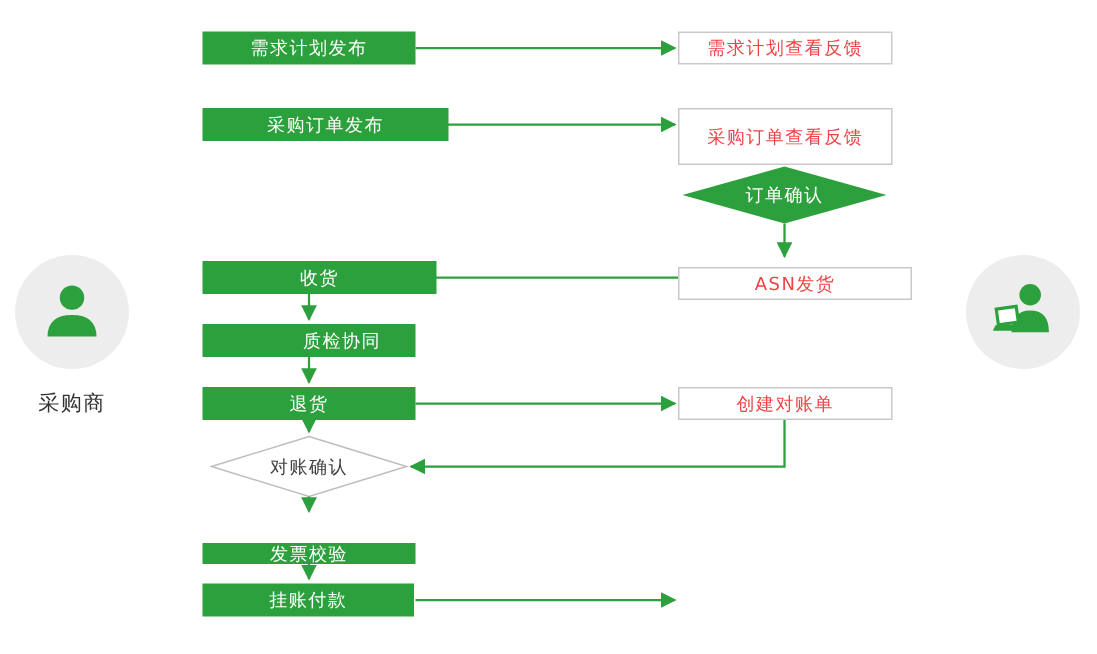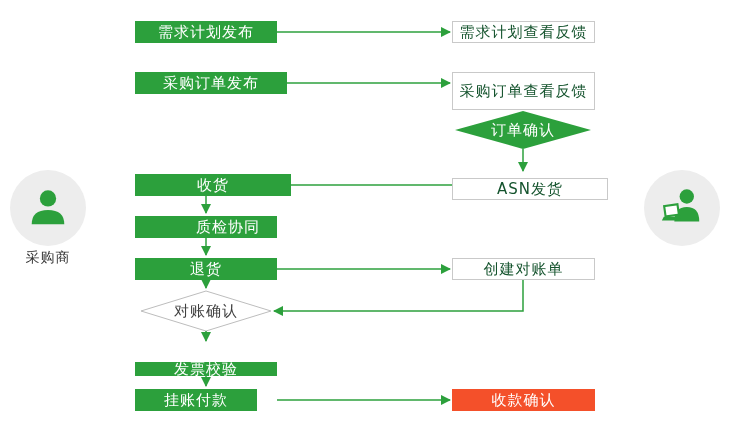--- a/index.html
+++ b/index.html
@@ -27,26 +27,26 @@
   .arrowhead { fill: var(--green, #2ca03c); }
   .diamond-green { fill: var(--green, #2ca03c); }
   .diamond-white { fill: #ffffff; stroke: #bdbdbd; stroke-width: 1; }
 
   .node {
     position: absolute;
     z-index: 2;
     display: flex;
     align-items: center;
     justify-content: center;
-    font-size: 15px;
+    font-size: 12px;
     white-space: nowrap;
     letter-spacing: 1px;
   }
   .green-box { background: var(--green, #2ca03c); color: #ffffff; }
-  .white-box { background: #ffffff; border: 1px solid #c9c9c9; color: #14532d; }
+  .white-box { background: #ffffff; border: 1px solid #c9c9c9; color: #ef4444; }
   .red-box   { background: var(--red, #f4502a); color: #ffffff; }
   .diamond-label { background: transparent; color: #404040; }
   .diamond-label.on-green { color: #ffffff; }
 
   .actor {
     position: absolute;
     z-index: 2;
     width: 84px;
     text-align: center;
   }
@@ -54,21 +54,21 @@
     width: 76px;
     height: 76px;
     border-radius: 50%;
     background: #ededed;
     margin: 0 auto;
     display: flex;
     align-items: center;
     justify-content: center;
   }
   .actor-label {
-    margin-top: 3px;
+    margin-top: 14px;
     font-size: 14px;
     color: #333333;
     letter-spacing: 1px;
   }
 </style>
 </head>
 <body>
 
 <div class="canvas">
 
@@ -92,45 +92,44 @@
     <path class="arrow" d="M277 269 H450" marker-end="url(#arrow)"></path>
     <path class="arrow" d="M523 280 V311 H274" marker-end="url(#arrow)"></path>
     <path class="arrow" d="M206 280 V288" marker-end="url(#arrow)"></path>
     <path class="arrow" d="M206 331 V341" marker-end="url(#arrow)"></path>
     <path class="arrow" d="M206 366 V386" marker-end="url(#arrow)"></path>
     <path class="arrow" d="M277 400 H450" marker-end="url(#arrow)"></path>
   </svg>
 
   <div class="node green-box" style="left:135px;top:21px;width:142px;height:22px;">需求计划发布</div>
 
-  <div class="node green-box" style="left:135px;top:72px;width:152px;height:22px;">采购订单发布</div>
+  <div class="node green-box" style="left:135px;top:72px;width:164px;height:22px;">采购订单发布</div>
 
   <div class="node green-box" style="left:135px;top:174px;width:156px;height:22px;">收货</div>
 
   <div class="node green-box" style="left:135px;top:216px;width:142px;height:22px;padding-left:44px;">质检协同</div>
 
   <div class="node green-box" style="left:135px;top:258px;width:142px;height:22px;">退货</div>
 
   <div class="node diamond-label" style="left:141px;top:291px;width:130px;height:40px;">对账确认</div>
 
   <div class="node green-box" style="left:135px;top:362px;width:142px;height:14px;">发票校验</div>
 
-  <div class="node green-box" style="left:135px;top:389px;width:122px;height:22px;">挂账付款</div>
+  <div class="node green-box" style="left:135px;top:389px;width:141px;height:22px;">挂账付款</div>
 
   <div class="node white-box" style="left:452px;top:21px;width:143px;height:22px;">需求计划查看反馈</div>
 
   <div class="node white-box" style="left:452px;top:72px;width:143px;height:38px;">采购订单查看反馈</div>
 
   <div class="node diamond-label on-green" style="left:455px;top:111px;width:136px;height:38px;">订单确认</div>
 
   <div class="node white-box" style="left:452px;top:178px;width:156px;height:22px;">ASN发货</div>
 
   <div class="node white-box" style="left:452px;top:258px;width:143px;height:22px;">创建对账单</div>
 
-  <div class="node red-box" style="left:452px;top:389px;width:143px;height:22px;">收款确认</div>
 
   <div class="actor" style="left:6px;top:170px;">
     <div class="actor-circle">
       <svg viewBox="0 0 48 48" width="46" height="46">
         <circle cx="24" cy="14" r="8.5" fill="var(--green, #2ca03c)"></circle>
         <path d="M7 41 Q7 26 24 26 Q41 26 41 41 Z" fill="var(--green, #2ca03c)"></path>
       </svg>
     </div>
     <div class="actor-label">采购商</div>
   </div>

